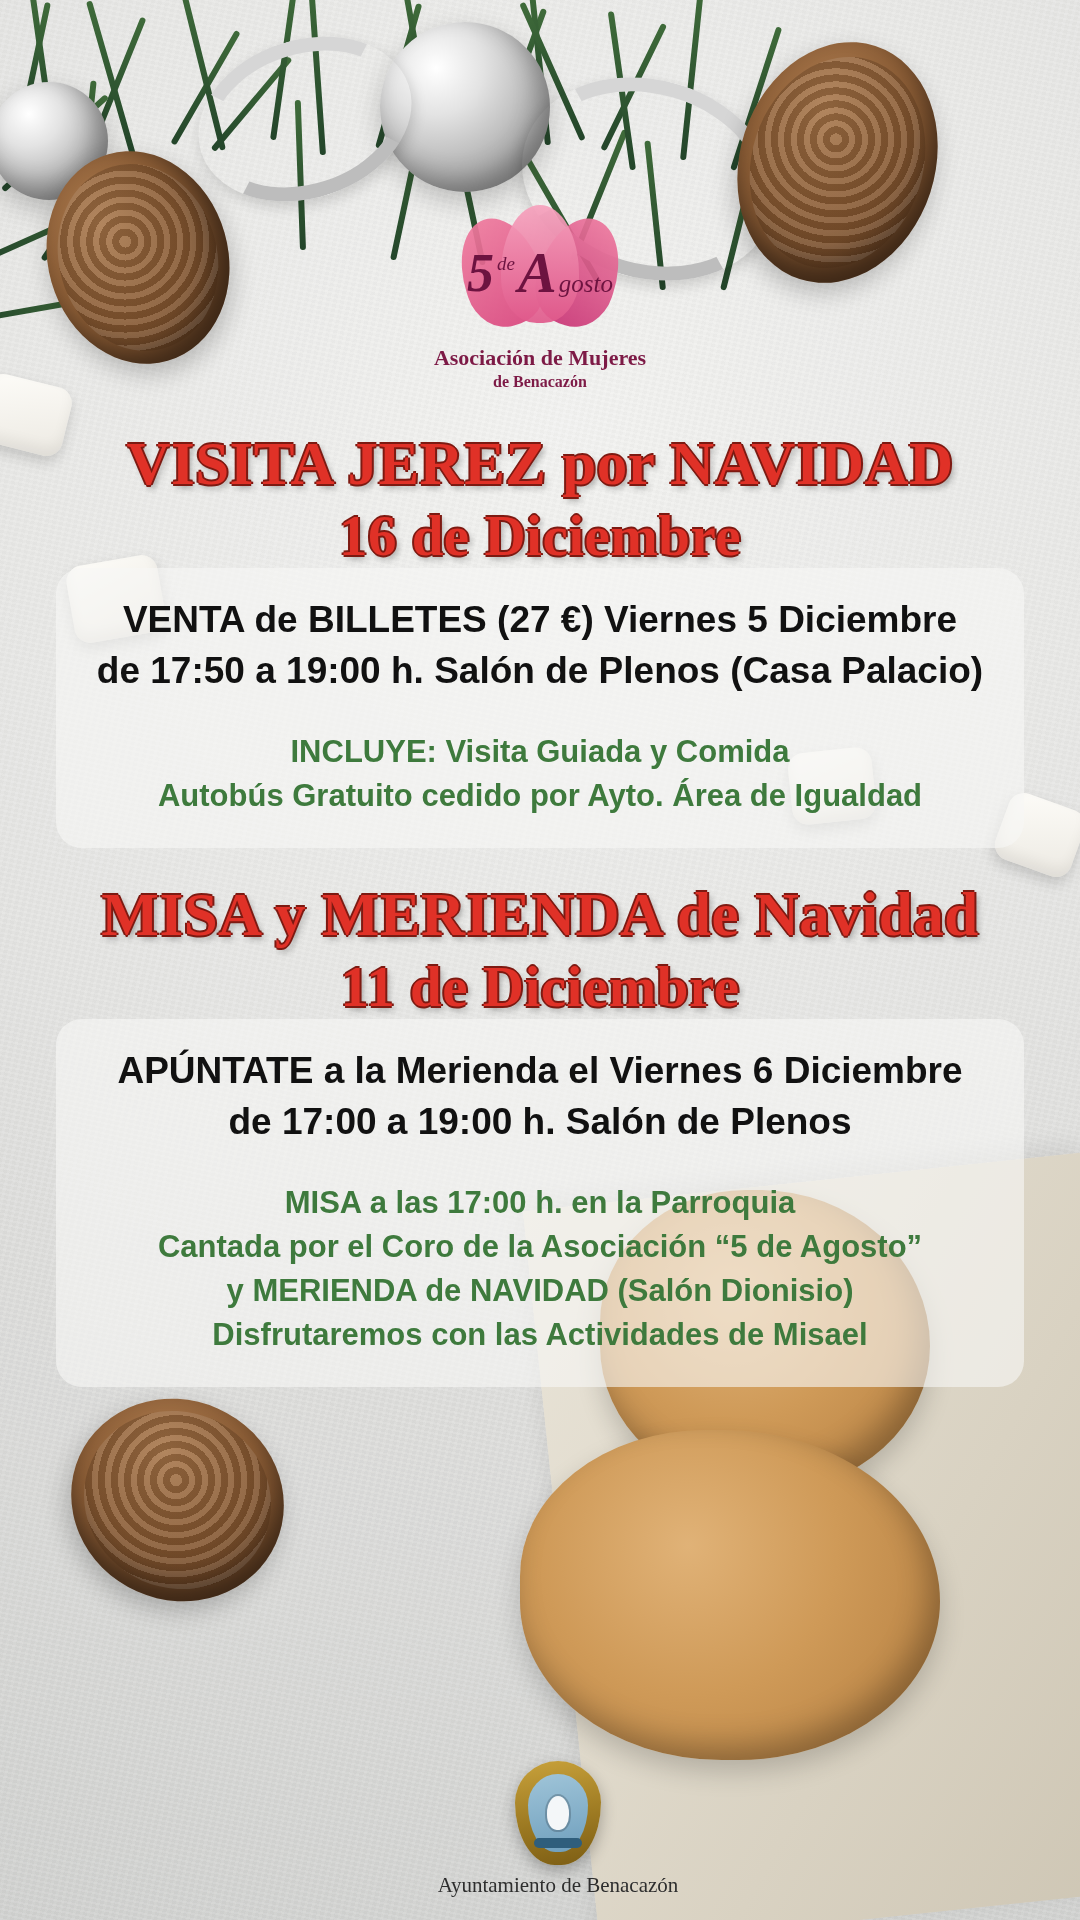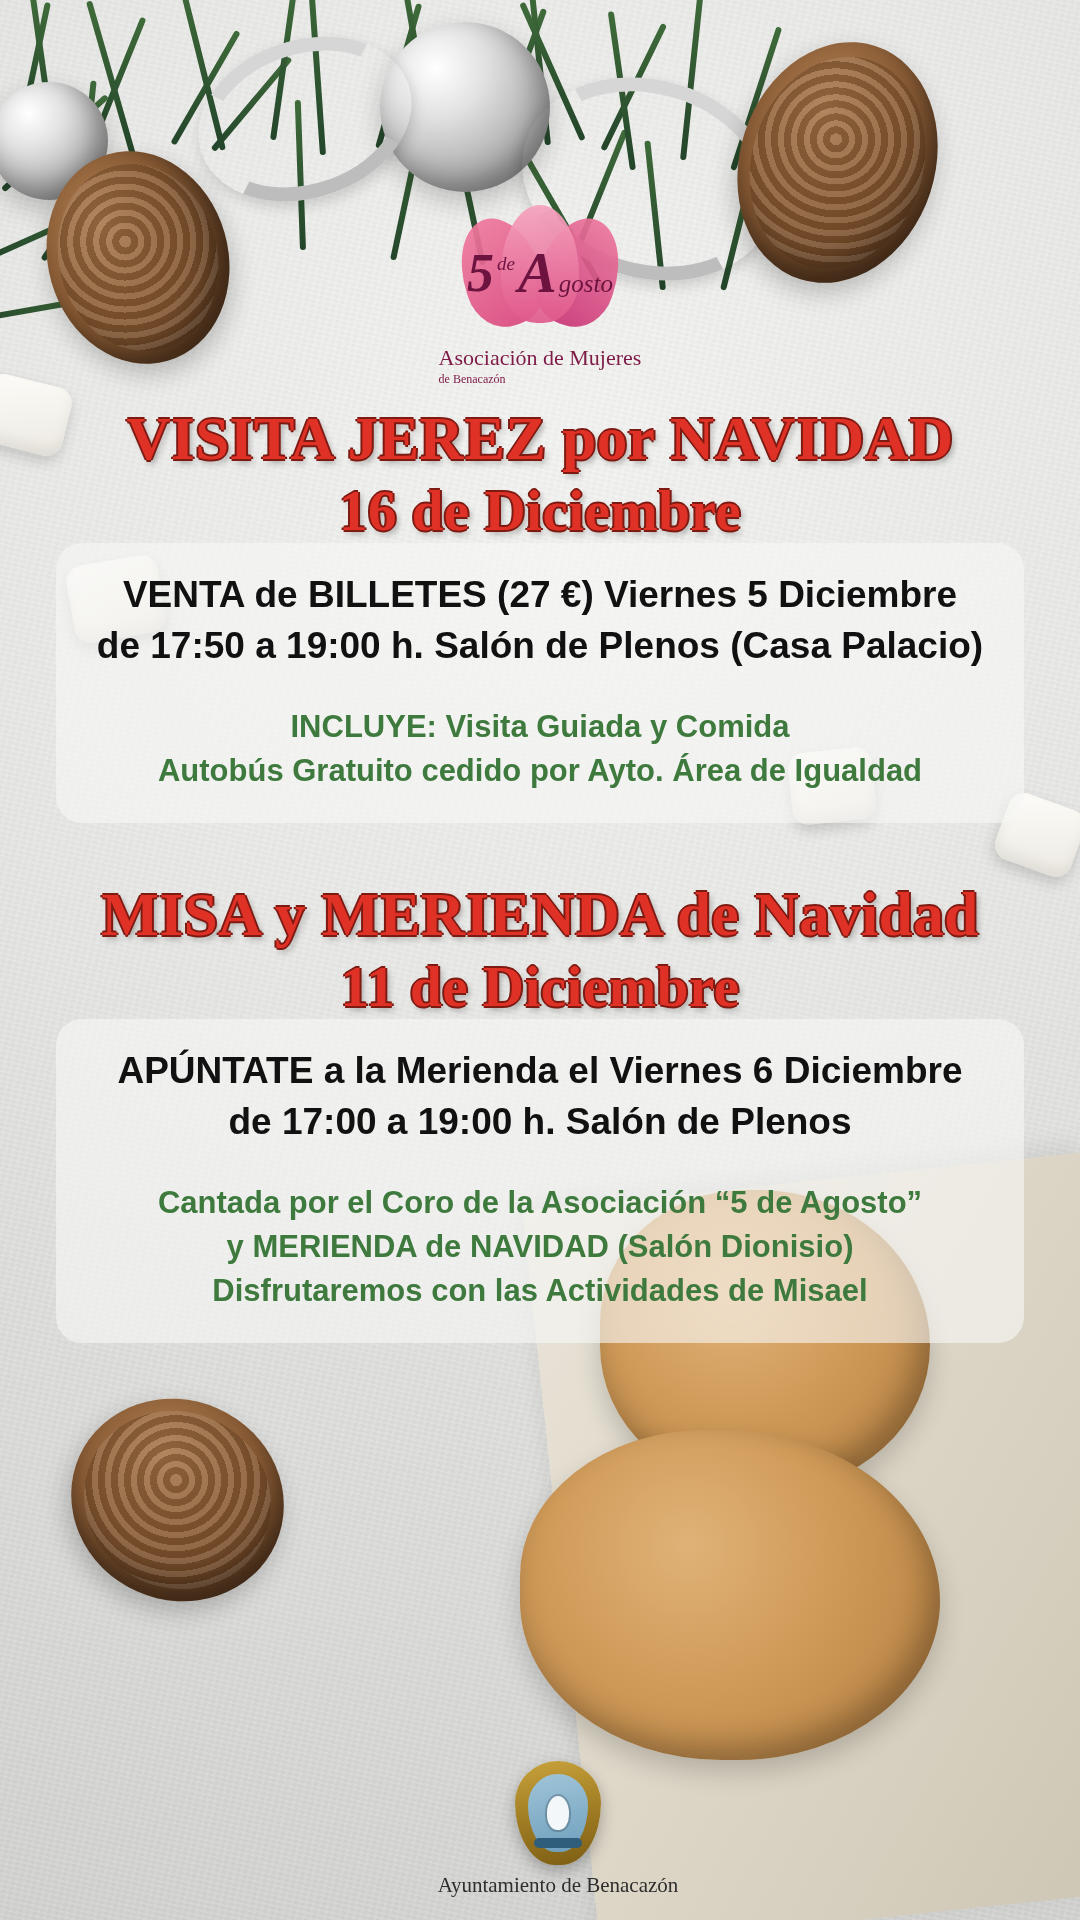--- a/index.html
+++ b/index.html
@@ -96,25 +96,25 @@
   .logo-text{
     position:absolute;inset:0;
     display:flex;align-items:center;justify-content:center;
     color:#6d1340;font-family:"Liberation Serif", serif;font-style:italic;
   }
   .logo-5{font-size:54px;font-weight:bold;}
   .logo-de{font-size:19px;margin:0 3px 18px 3px;}
   .logo-a{font-size:58px;font-weight:bold;}
   .logo-agosto{font-size:25px;margin:22px 0 0 2px;}
   .logo-sub{
-    margin-top:4px;
+    margin-top:4px;text-align:center;
     color:#7d1a46;font-family:"Liberation Serif", serif;
-    font-size:22px;line-height:1.25;font-weight:400;
-  }
-  .logo-sub .l2{font-size:12px;}
+    font-size:22px;line-height:1.25;font-weight:700;
+  }
+  .logo-sub .l2{font-size:16px;}
 
   
   .title{
     position:relative;text-align:center;
     font-family:"Liberation Serif", serif;
     color:#e03127;
     font-weight:bold;
     letter-spacing:.5px;
     text-shadow:
       2px 0 0 #7d1a12, -2px 0 0 #7d1a12, 0 2px 0 #7d1a12, 0 -2px 0 #7d1a12,
@@ -167,21 +167,21 @@
   .crest-band{
     position:absolute;bottom:4px;left:6px;right:6px;height:10px;border-radius:5px;
     background:#2f5e7c;
   }
   .footer-caption{
     margin-top:8px;color:#2e2e2e;font-family:"Liberation Serif", serif;
     font-size:21px;
   }
 
   
-  .block1{position:absolute;left:0;right:0;top:404px;}
+  .block1{position:absolute;left:0;right:0;top:429px;}
   .block2{position:absolute;left:0;right:0;top:880px;}
 </style>
 </head>
 <body>
 
 <div class="poster">
   <div class="grain"></div>
 
   <div>
     <div class="branch" style="left:-20px;top:-10px;width:420px;height:330px;">
@@ -278,20 +278,21 @@
     </div>
   </div>
 
   <div class="block2">
     <h1 class="title t1">MISA y MERIENDA de Navidad</h1>
     <h2 class="title t2">11 de Diciembre</h2>
     <div class="panel">
       <div class="line-black">APÚNTATE a la Merienda el Viernes 6 Diciembre</div>
       <div class="line-black">de 17:00 a 19:00 h. Salón de Plenos</div>
       <div class="gap"></div>
+      <div class="line-green">MISA a las 17:00 h. en la Parroquia</div>
       <div class="line-green">Cantada por el Coro de la Asociación “5 de Agosto”</div>
       <div class="line-green">y MERIENDA de NAVIDAD (Salón Dionisio)</div>
       <div class="line-green">Disfrutaremos con las Actividades de Misael</div>
     </div>
   </div>
 
   <div class="footer">
     <div class="crest">
       <div class="crest-inner">
         <div class="crest-bird"></div>

